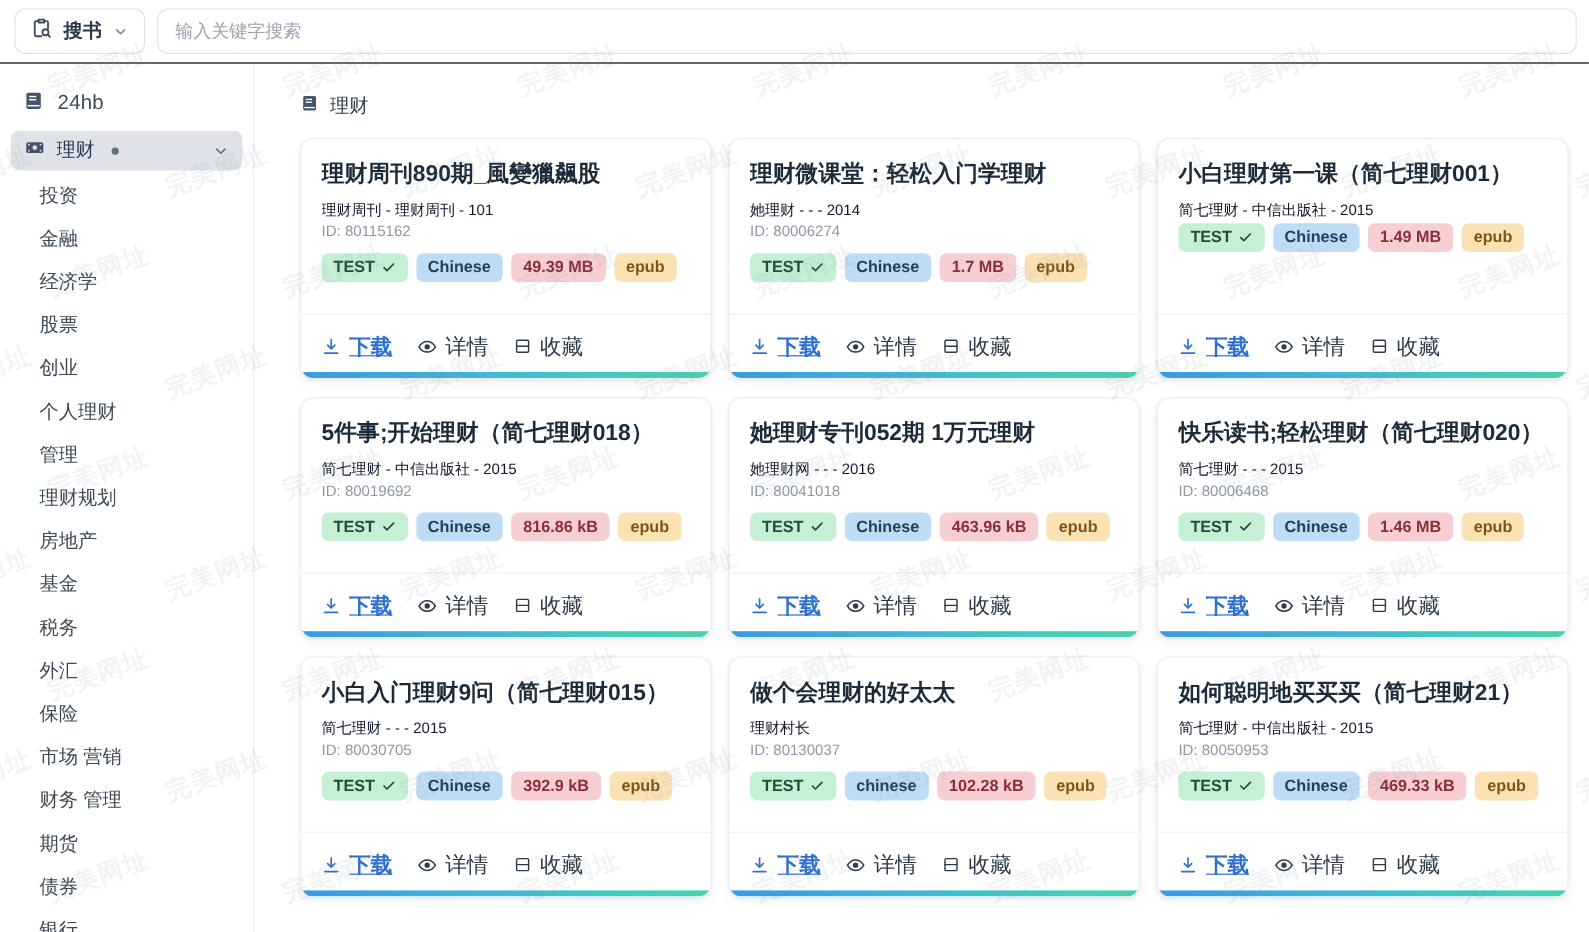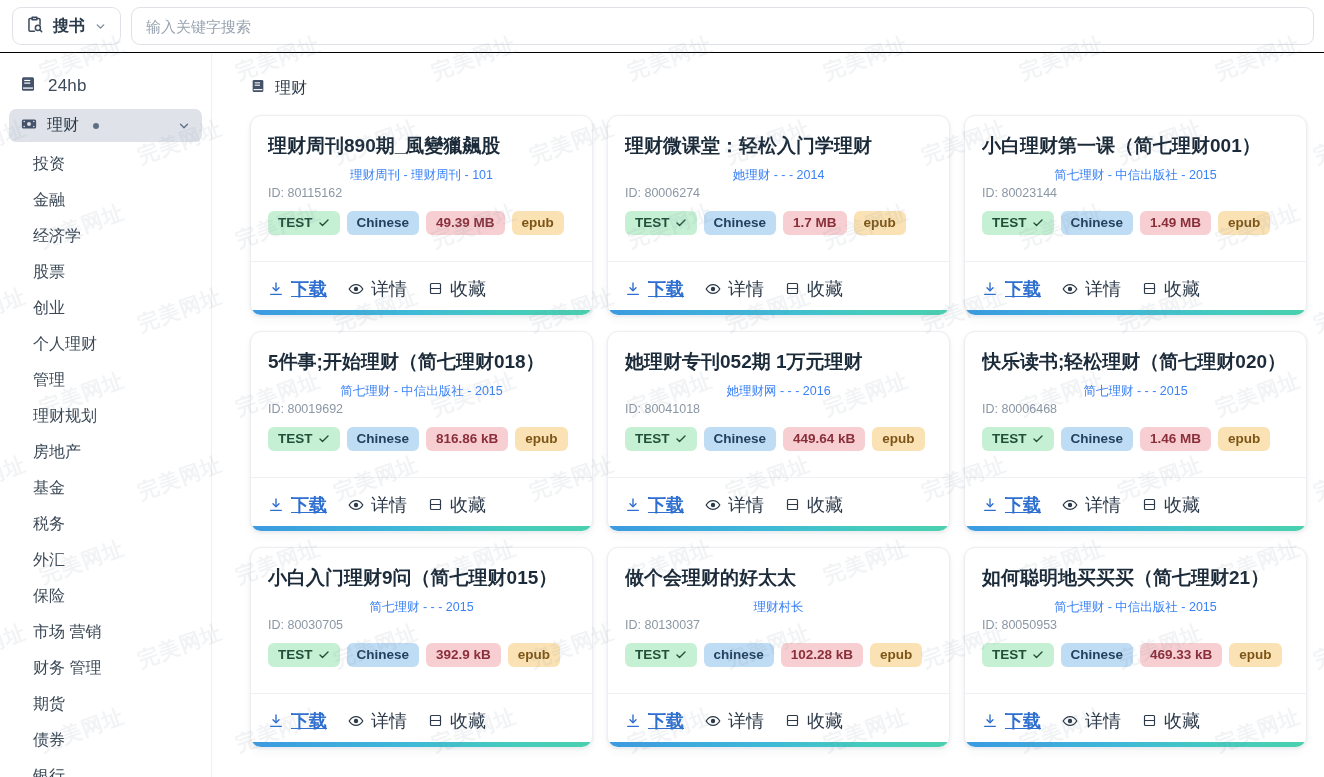--- a/index.html
+++ b/index.html
@@ -200,26 +200,25 @@
     font-weight: 700;
     color: #1c2b3a;
     line-height: 1.25;
     margin-bottom: 9px;
     white-space: nowrap;
     overflow: hidden;
     text-overflow: ellipsis;
   }
   .card-meta {
     font-size: 12.5px;
-    color: #3b82f6;
+    color: #0f172a;
     margin-bottom: 2px;
     white-space: nowrap;
     overflow: hidden;
     text-overflow: ellipsis;
-    text-align: center;
   }
   .card-id {
     font-size: 12.5px;
     color: #8b97a4;
     margin-bottom: 11px;
   }
   .badges {
     display: flex;
     align-items: center;
     gap: 7px;
@@ -467,21 +466,20 @@
         </span>
         <span class="act-label">收藏</span>
       </button>
     </div>
     <div class="card-stripe"></div>
   </div>
       <div class="card">
     <div class="card-body">
       <div class="card-title">小白理财第一课（简七理财001）</div>
       <div class="card-meta">简七理财 - 中信出版社 - 2015</div>
-      <div class="card-id">ID: 80023144</div>
       <div class="badges">
         <span class="badge test">
           <span>TEST</span>
           <span class="ck">
             <svg width="12" height="12" viewBox="0 0 24 24" fill="none" stroke="currentColor" stroke-width="2.8" stroke-linecap="round" stroke-linejoin="round">
                   <path d="M20 6 9 17l-5-5"></path>
                 </svg>
           </span>
         </span>
         <span class="badge lang">Chinese</span>
@@ -580,21 +578,21 @@
       <div class="badges">
         <span class="badge test">
           <span>TEST</span>
           <span class="ck">
             <svg width="12" height="12" viewBox="0 0 24 24" fill="none" stroke="currentColor" stroke-width="2.8" stroke-linecap="round" stroke-linejoin="round">
                   <path d="M20 6 9 17l-5-5"></path>
                 </svg>
           </span>
         </span>
         <span class="badge lang">Chinese</span>
-        <span class="badge size">449.64 kB</span>
+        <span class="badge size">463.96 kB</span>
         <span class="badge fmt">epub</span>
       </div>
     </div>
     <div class="card-actions">
       <button class="act download">
         <span>
           <svg width="16" height="16" viewBox="0 0 24 24" fill="none" stroke="currentColor" stroke-width="2.1" stroke-linecap="round" stroke-linejoin="round">
             <path d="M12 3v11"></path>
                 <path d="M7.5 10 12 14.5 16.5 10"></path>
                 <path d="M4 20h16"></path>

